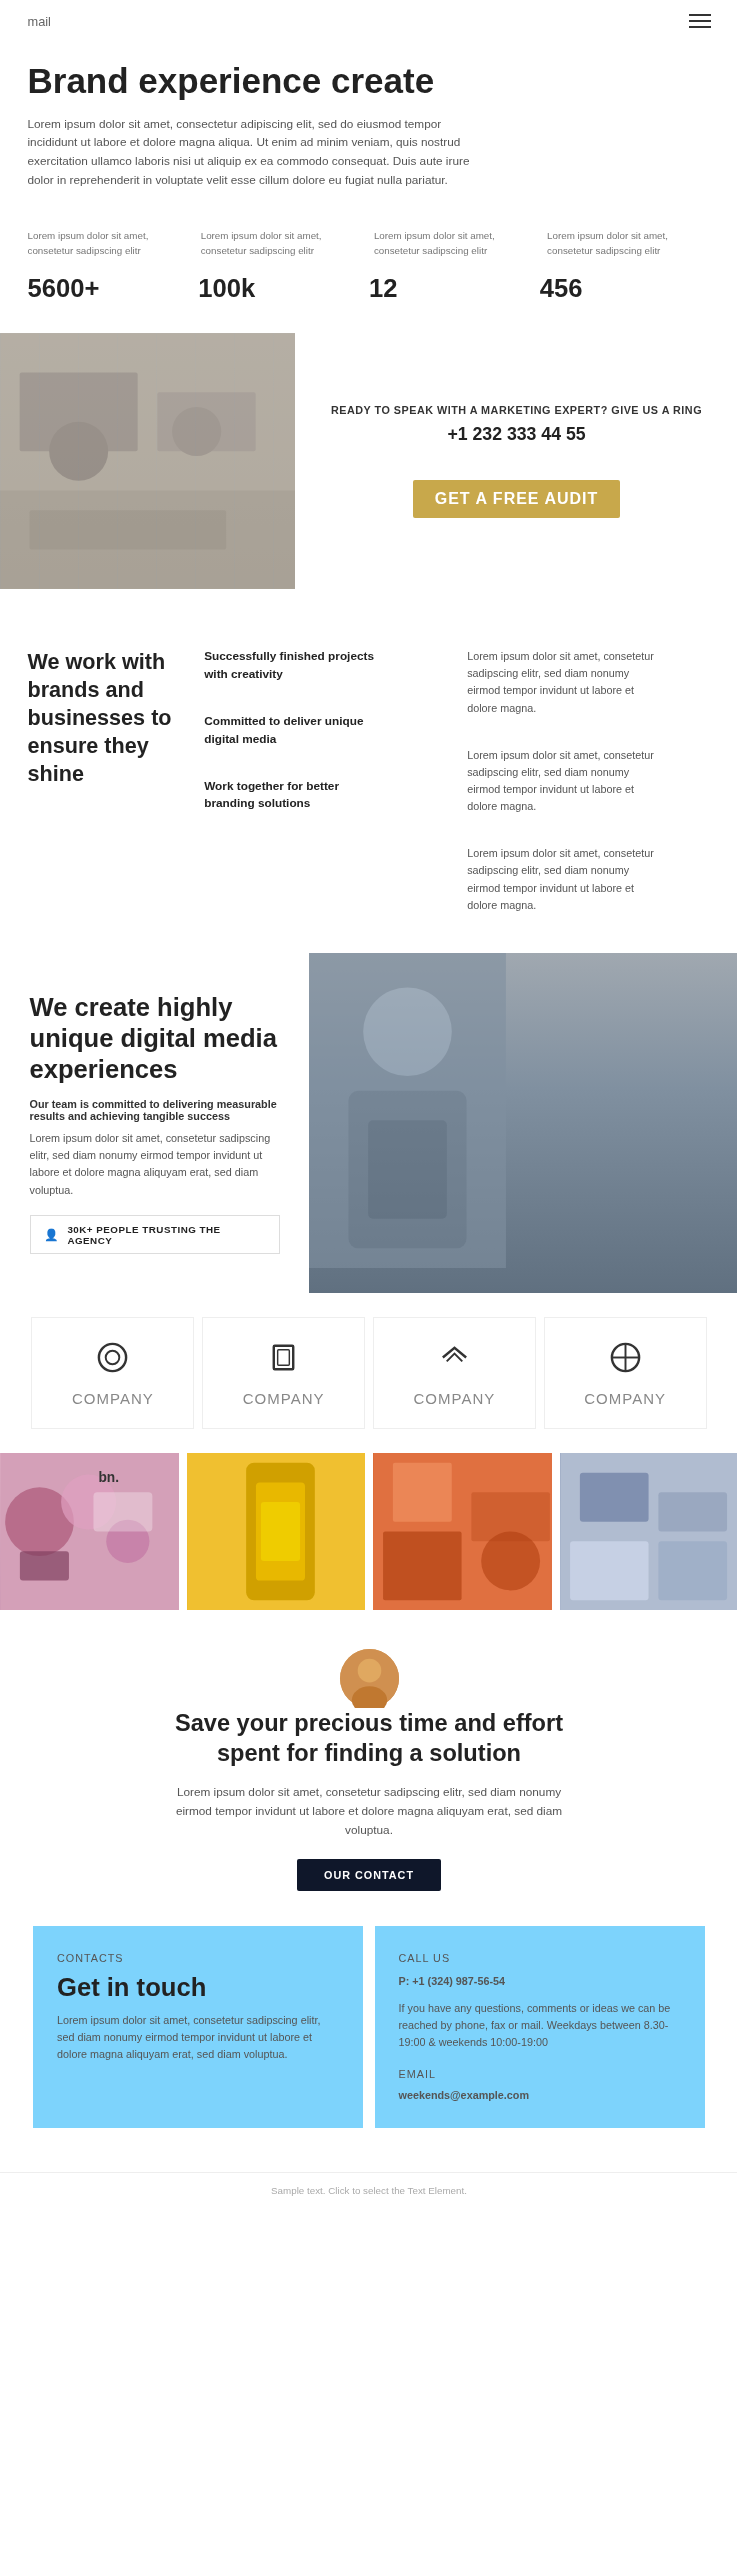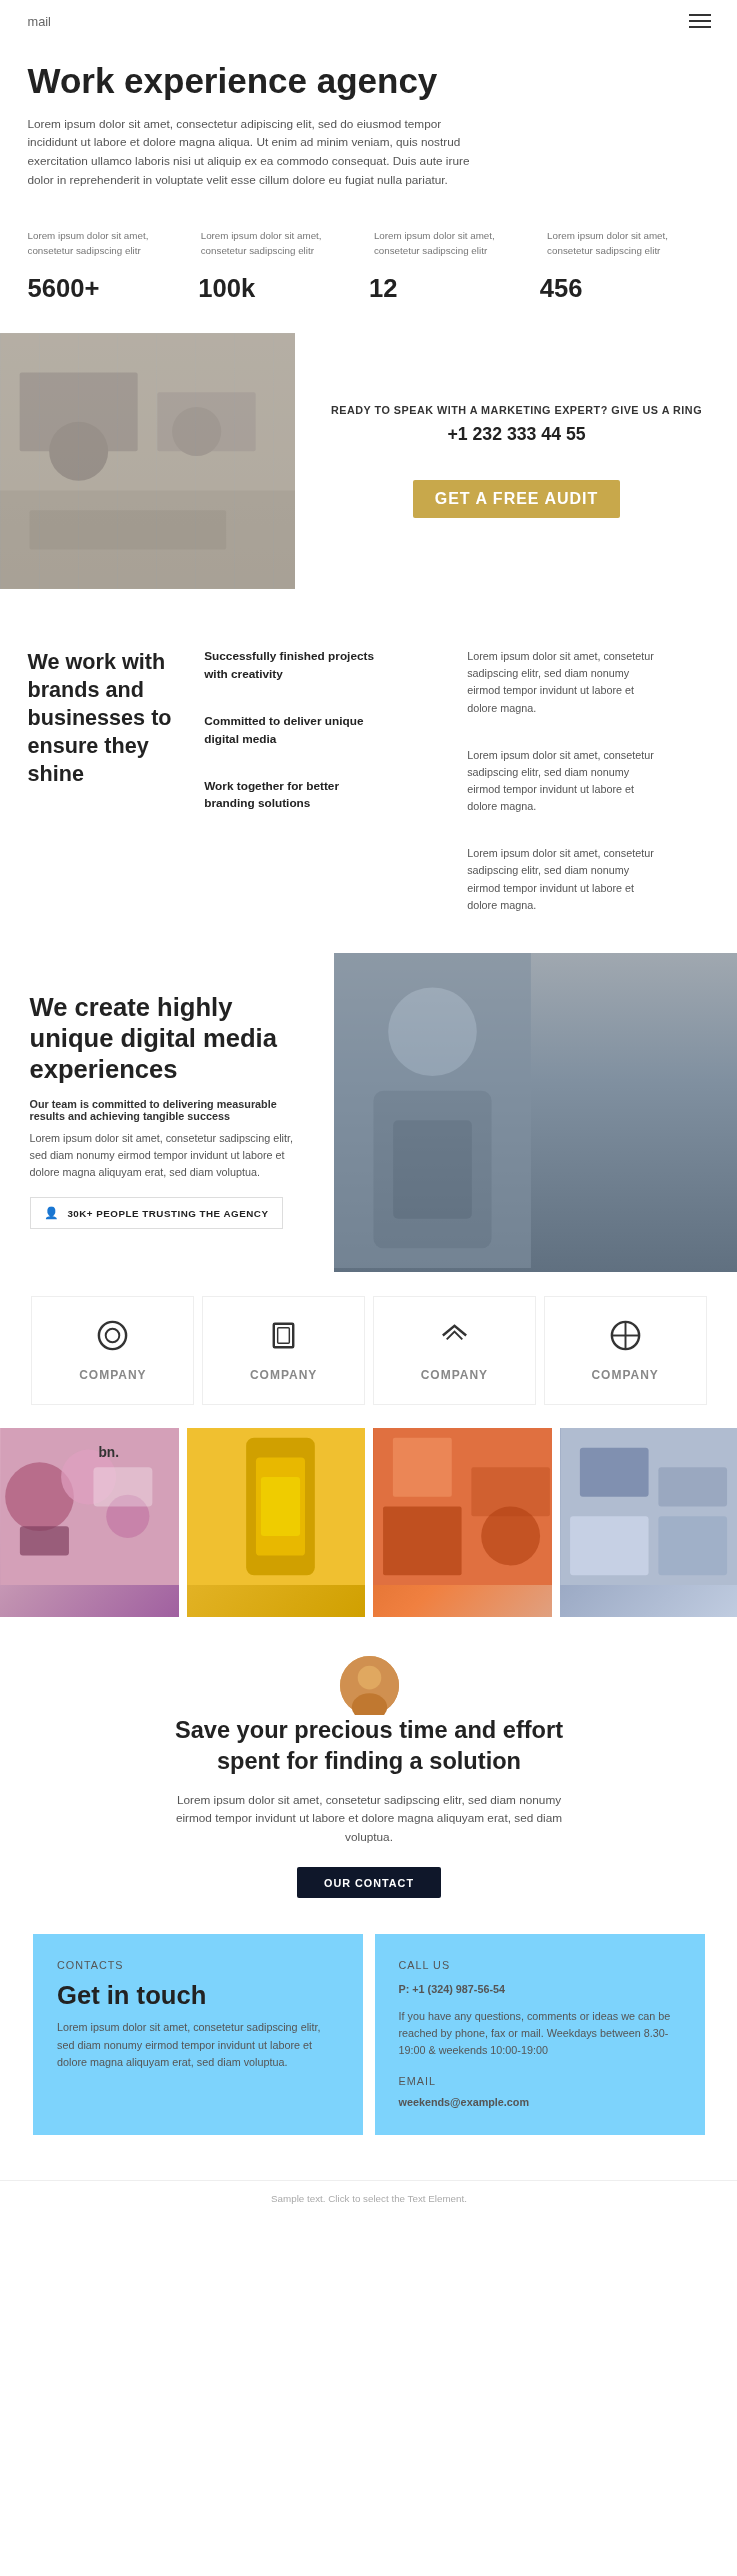--- a/index.html
+++ b/index.html
@@ -35,36 +35,36 @@
     .work-section { display: flex; padding: 29.5px 27.5px 39px; gap: 19.7px; }
     .work-left { width: 157px; flex-shrink: 0; }
     .work-left h2 { font-size: 21.6px; font-weight: 700; line-height: 1.3; }
     .work-middle { flex: 1; display: flex; flex-direction: column; gap: 29.5px; }
     .work-item-title { font-size: 11.8px; font-weight: 700; line-height: 1.5; max-width: 177px; }
     .work-right { flex: 1; display: flex; flex-direction: column; gap: 29.5px; }
     .work-item-desc { font-size: 10.8px; color: #555; line-height: 1.6; max-width: 197px; }
 
     
     .digital-section { display: flex; background: #fff; padding: 0; }
-    .digital-left { width: 334px; flex-shrink: 0; padding: 39px 29.5px; }
+    .digital-left { width: 309px; flex-shrink: 0; padding: 39px 29.5px; }
     .digital-left h2 { font-size: 25.6px; font-weight: 700; line-height: 1.2; margin-bottom: 13.8px; }
     .digital-subtitle { font-size: 10.8px; font-weight: 700; color: #333; margin-bottom: 7.9px; }
     .digital-desc { font-size: 10.8px; color: #555; line-height: 1.6; margin-bottom: 15.7px; }
     .trust-badge { display: flex; align-items: center; gap: 7.9px; border: 1px solid #ddd; padding: 7.9px 13.8px; font-size: 9.8px; font-weight: 700; letter-spacing: 0.5px; text-transform: uppercase; width: fit-content; cursor: pointer; }
     .trust-badge-icon { font-size: 11.8px; color: #888; }
     .digital-right { flex: 1; background: #ccc; min-height: 315px; display: flex; align-items: center; justify-content: center; overflow: hidden; }
 
     
     .logos-row { display: grid; grid-template-columns: 1fr 1fr 1fr 1fr; gap: 0; padding: 19.7px 27.5px; }
     .logo-box { border: 1px solid #eee; display: flex; flex-direction: column; align-items: center; justify-content: center; padding: 21.6px 9.8px; gap: 7.9px; margin: 3.9px; }
     .logo-icon { font-size: 27.5px; color: #333; }
-    .logo-label { font-size: 12px; color: #888; font-weight: 700; letter-spacing: 1px; }
-
-    
-    .gallery { display: grid; grid-template-columns: 1fr 1fr 1fr 1fr; height: 189px; gap: 8px; }
+    .logo-label { font-size: 15px; color: #888; font-weight: 400; letter-spacing: 1px; }
+
+    
+    .gallery { display: grid; grid-template-columns: 1fr 1fr 1fr 1fr; height: 157px; gap: 8px; }
     .gallery-item { overflow: hidden; }
     .gallery-item-1 { background: linear-gradient(135deg, #e8c0d0 0%, #c090b0 50%, #a060a0 100%); }
     .gallery-item-2 { background: linear-gradient(135deg, #f0c040 0%, #d0a000 100%); }
     .gallery-item-3 { background: linear-gradient(135deg, #d06020 0%, #f08040 60%, #e0a080 100%); }
     .gallery-item-4 { background: linear-gradient(135deg, #8090b0 0%, #c0cce0 100%); }
 
     
     .testimonial { padding: 39px 27.5px 29.5px; display: flex; flex-direction: column; align-items: center; text-align: center; }
     .testimonial h2 { font-size: 23.6px; font-weight: 700; max-width: 433px; line-height: 1.3; margin-bottom: 13.8px; }
     .testimonial p { font-size: 11.8px; color: #555; max-width: 413px; line-height: 1.6; margin-bottom: 19.7px; }
@@ -118,21 +118,21 @@
 <div class="header">
   <span class="header-logo">mail</span>
   <div class="hamburger">
     <span></span>
       <span></span>
       <span></span>
   </div>
 </div>
 
 <div class="hero">
-  <h1>Work experience agency</h1>
+  <h1>Brand experience create</h1>
   <p>Lorem ipsum dolor sit amet, consectetur adipiscing elit, sed do eiusmod tempor incididunt ut labore et dolore magna aliqua. Ut enim ad minim veniam, quis nostrud exercitation ullamco laboris nisi ut aliquip ex ea commodo consequat. Duis aute irure dolor in reprehenderit in voluptate velit esse cillum dolore eu fugiat nulla pariatur.</p>
 </div>
 
 <div class="stats-cols">
   <p class="stat-col-text">Lorem ipsum dolor sit amet, consetetur sadipscing elitr</p>
   <p class="stat-col-text">Lorem ipsum dolor sit amet, consetetur sadipscing elitr</p>
   <p class="stat-col-text">Lorem ipsum dolor sit amet, consetetur sadipscing elitr</p>
   <p class="stat-col-text">Lorem ipsum dolor sit amet, consetetur sadipscing elitr</p>
 </div>
 

